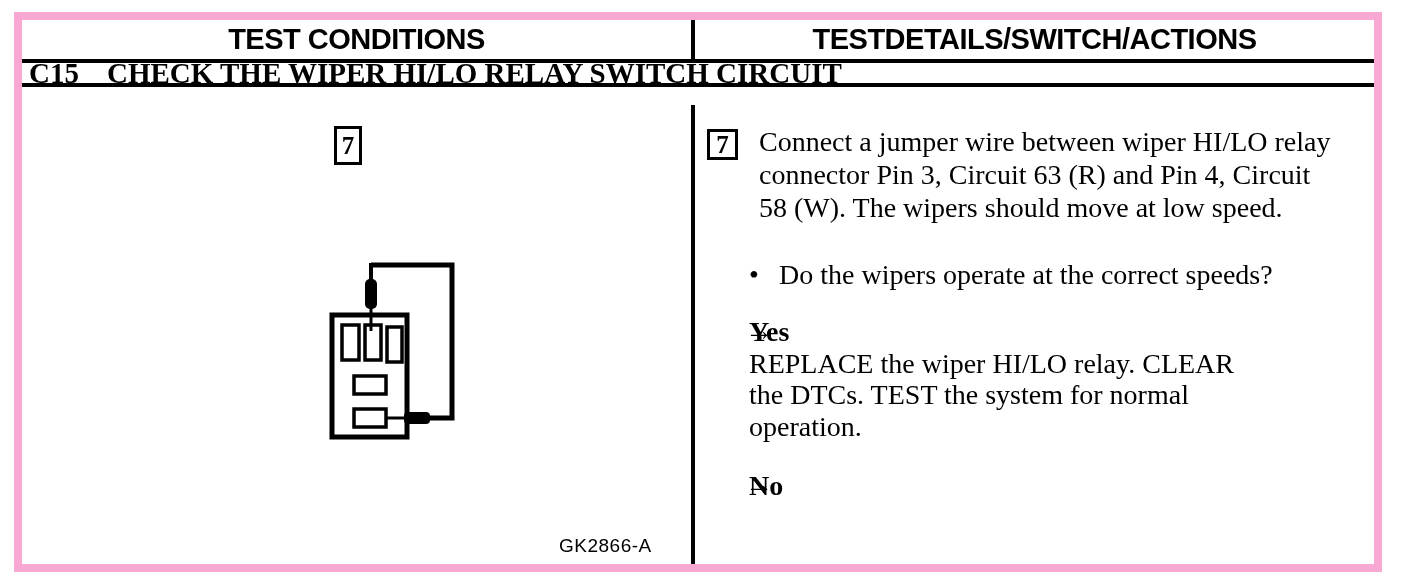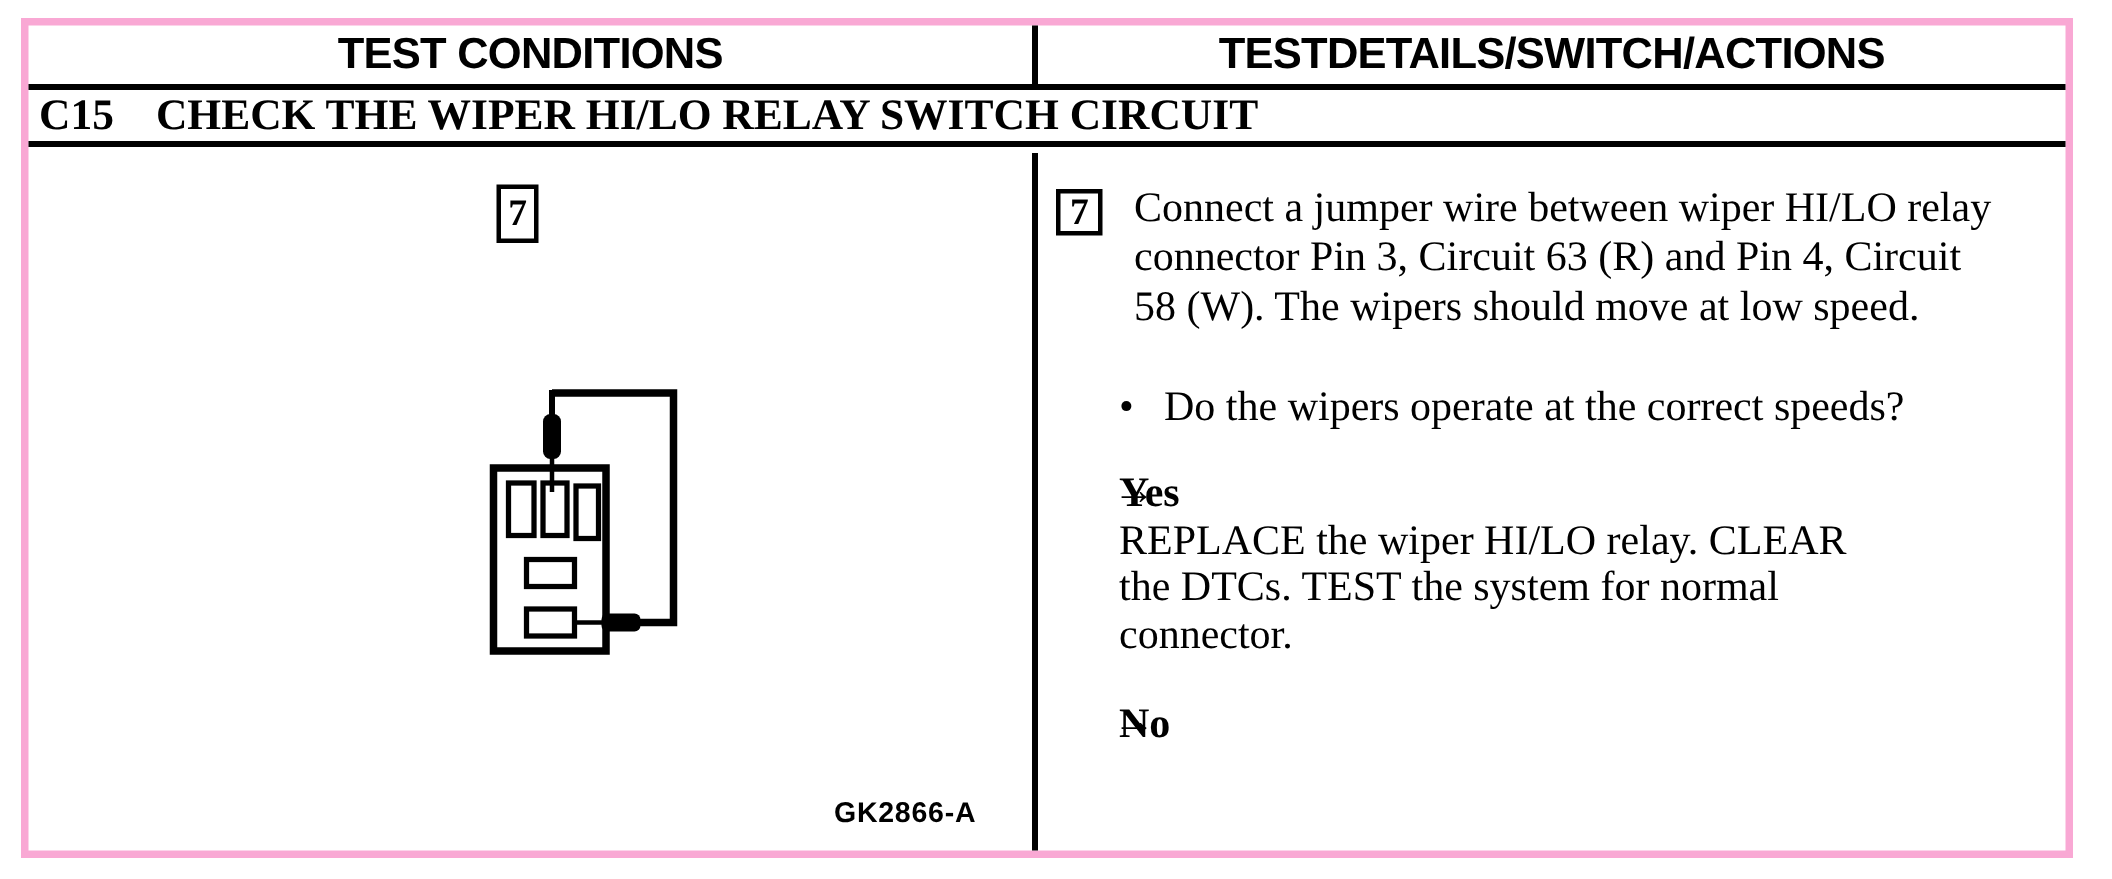--- a/index.html
+++ b/index.html
@@ -12,21 +12,21 @@
     font-family: "Liberation Serif", serif;
     color: #000000;
     overflow: hidden;
   }
   .ptable {
     position: absolute;
     left: 14px;
     top: 12px;
     width: 1368px;
     height: 560px;
-    border: 5px solid #f9a8d4;
+    border: 8px solid #f9a8d4;
     background: #fff;
   }
   
   .header-row {
     position: absolute;
     left: 0; top: 0;
     width: 100%;
     height: 43px;
     border-bottom: 4px solid #000;
     display: flex;
@@ -44,21 +44,21 @@
   .header-cell.left {
     width: 673px;
     border-right: 4px solid #000;
   }
   .header-cell.right { flex: 1; }
   
   .test-row {
     position: absolute;
     left: 0; top: 43px;
     width: 100%;
-    height: 38px;
+    height: 24px;
     border-bottom: 4px solid #000;
     display: flex;
     align-items: center;
     font-weight: bold;
     font-size: 29px;
     white-space: nowrap;
   }
   .test-id { margin-left: 7px; }
   .test-title { margin-left: 28px; }
   
@@ -91,21 +91,21 @@
     justify-content: center;
   }
   .fig-step-box { left: 312px; top: 21px; width: 28px; height: 39px; }
   .det-step-box { left: 12px; top: 24px; width: 31px; height: 31px; }
   
   .connector-svg { position: absolute; left: 302px; top: 150px; }
   .fig-caption {
     position: absolute;
     left: 537px; top: 430px;
     font-family: "Liberation Sans", sans-serif;
-    font-weight: bold;
+    font-weight: normal;
     font-size: 19px;
     letter-spacing: 0.5px;
     white-space: nowrap;
   }
   
   .instruction {
     position: absolute;
     left: 64px; top: 20px;
     width: 625px;
   }
@@ -187,21 +187,21 @@
           <span>Do the wipers operate at the correct speeds?</span>
         </div>
 
         <div class="result-block yes-block">
           <span class="arrow-glyph">→</span>
           <div class="result-content">
             <div class="result-label">Yes</div>
             <div>
                 <div>REPLACE the wiper HI/LO relay. CLEAR</div>
                 <div>the DTCs. TEST the system for normal</div>
-                <div>connector.</div>
+                <div>operation.</div>
               </div>
           </div>
         </div>
 
         <div class="result-block no-block">
           <span class="arrow-glyph">→</span>
           <div class="result-content">
             <div class="result-label">No</div>
           </div>
         </div>

